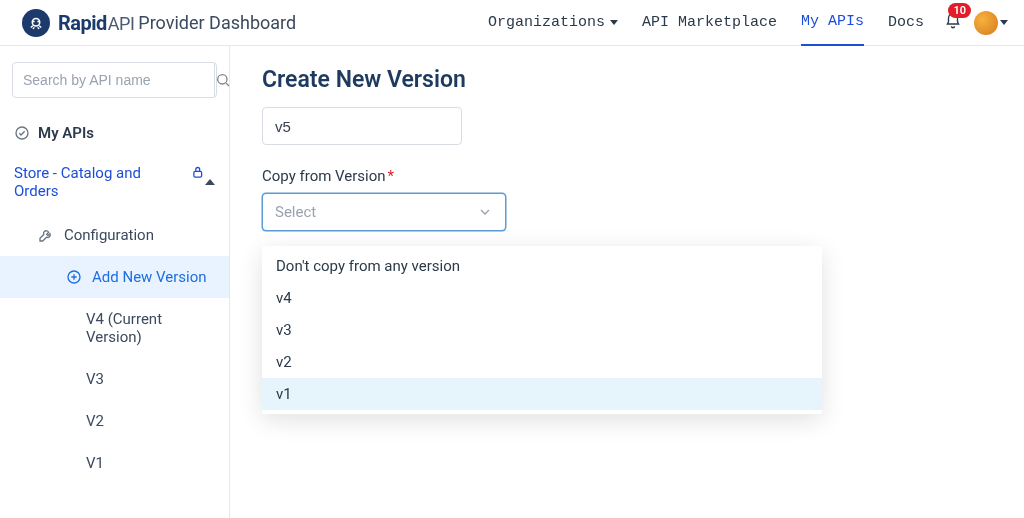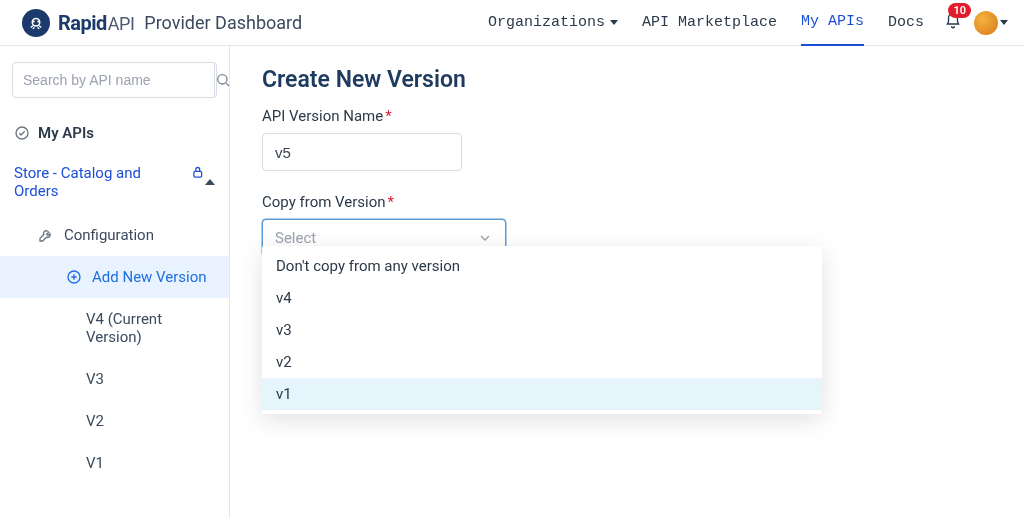--- a/index.html
+++ b/index.html
@@ -25,21 +25,21 @@
       width: 28px; height: 28px; border-radius: 50%;
       background: #1c3a6b;
       display: flex; align-items: center; justify-content: center;
     }
     .logo-text {
       font-size: 20px; font-weight: 700; color: #1c3a6b;
       letter-spacing: -0.5px;
     }
     .logo-text .api { font-weight: 400; color: #4a5b72; font-size: 18px; margin-left: 1px; margin-top: 12px;}
     .dashboard-title {
-      font-size: 18px; color: #3b4a5e; margin-left: 10px; font-weight: 400;
+      font-size: 18px; color: #3b4a5e; margin-left: 4px; font-weight: 400;
     }
     .nav-spacer { flex: 1; }
     .nav-links { display: flex; align-items: center; gap: 24px; font-family: Liberation Mono, monospace; }
     .nav-link {
       font-size: 15px; color: #2b3a4a; cursor: pointer;
       display: flex; align-items: center; gap: 3px;
       height: 46px; line-height: 46px;
     }
     .nav-link.active { color: #1d4ed8; border-bottom: 2px solid #1d4ed8; }
     .caret-down {
@@ -254,23 +254,20 @@
 
     <div class="sb-subitem">V4 (Current Version)</div>
     <div class="sb-subitem">V3</div>
     <div class="sb-subitem">V2</div>
     <div class="sb-subitem">V1</div>
   </div>
 
   <div class="main">
     <div class="page-title">Create New Version</div>
 
-    <div class="field-label">
-      <span>API Version Name</span><span class="req">*</span>
-    </div>
     <input class="text-input" value="v5" style="">
 
     <div class="field-label">
       <span>Copy from Version</span><span class="req">*</span>
     </div>
     <div class="select-box">
       <span>Select</span>
       <svg class="icon-s select-caret" viewBox="0 0 24 24" fill="none" stroke="currentColor" stroke-width="2">
         <path d="M6 9l6 6 6-6"></path>
       </svg>

